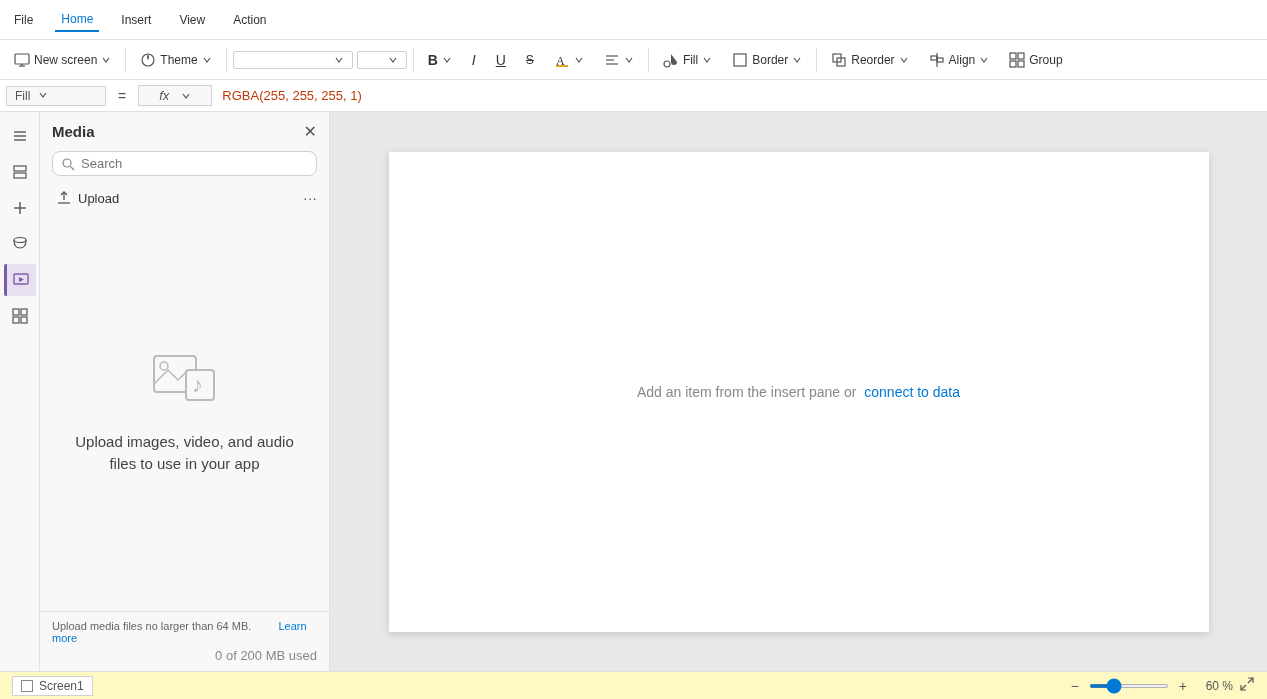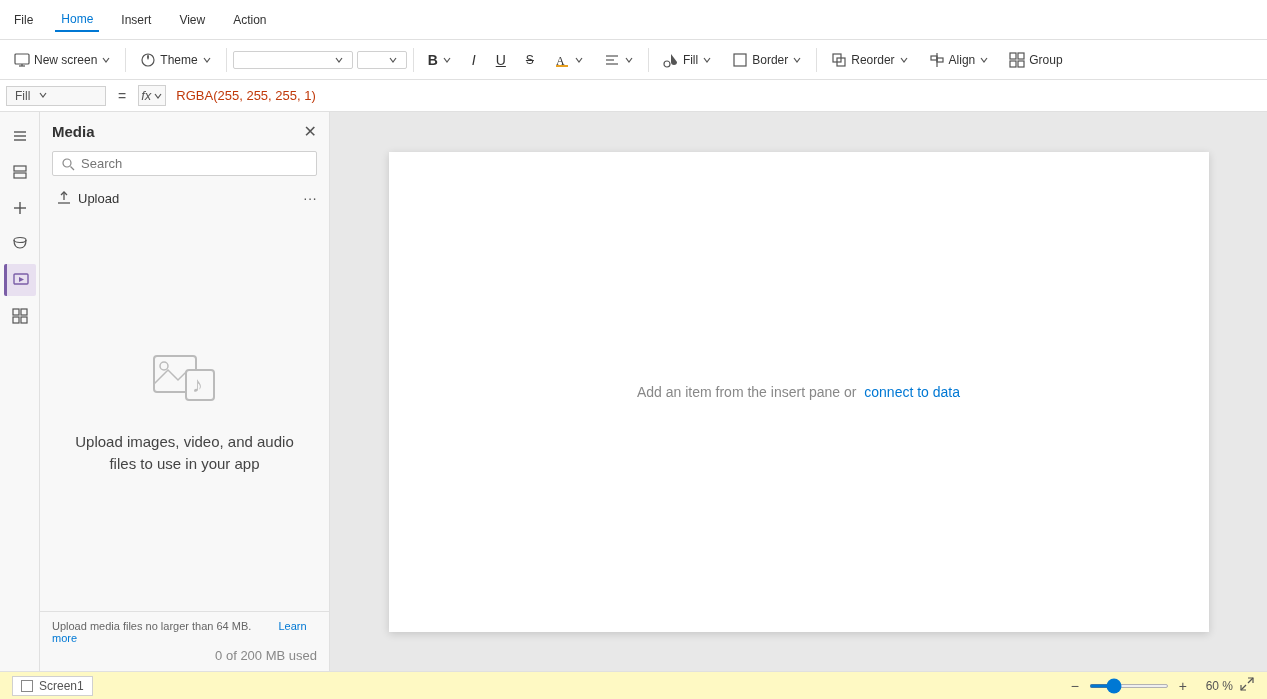--- a/index.html
+++ b/index.html
@@ -40,22 +40,22 @@
     .formula-bar {
       display: flex; align-items: center; height: 32px; background: #fff;
       border-bottom: 1px solid #e0e0e0; padding: 0 6px; gap: 6px;
     }
     .formula-label {
       padding: 2px 8px; font-size: 12px; color: #555; border: 1px solid #d0d0d0;
       background: #f8f8f8; min-width: 100px;
     }
     .formula-eq { font-size: 14px; color: #555; padding: 0 6px; }
     .formula-fx {
-      display: flex; align-items: center; gap: 2px;
-      padding: 2px 2px; font-size: 12px; color: #555;
+      display: flex; align-items: center; gap: 12px;
+      padding: 2px 20px; font-size: 12px; color: #555;
       border: 1px solid #d0d0d0; background: #f8f8f8; cursor: pointer;
     }
     .formula-input {
       flex: 1; font-size: 12px; color: #d04010; padding: 2px 4px;
       border: none; outline: none; background: transparent;
     }
 
     
     .main-area { display: flex; flex: 1; overflow: hidden; }
 
@@ -75,21 +75,21 @@
       width: 290px; background: #f8f8f8; border-right: 1px solid #e0e0e0;
       display: flex; flex-direction: column;
     }
     .panel-header {
       display: flex; align-items: center; justify-content: space-between;
       padding: 10px 12px; font-size: 15px; font-weight: 600; color: #333;
     }
     .panel-close { cursor: pointer; color: #555; font-size: 16px; border: none; background: none; }
     .search-box {
       margin: 0 12px 8px; display: flex; align-items: center; gap: 6px;
-      background: #fff; border: 1px solid #d0d0d0; border-radius: 2px; padding: 4px 8px;
+      background: #fff; border: 1px solid #d0d0d0; border-radius: 8px; padding: 4px 8px;
     }
     .search-box input {
       border: none; outline: none; font-size: 12px; flex: 1; background: transparent;
     }
     .upload-row {
       display: flex; align-items: center; justify-content: space-between;
       padding: 6px 12px 6px 16px;
     }
     .upload-btn {
       display: flex; align-items: center; gap: 6px; font-size: 13px; color: #333;

